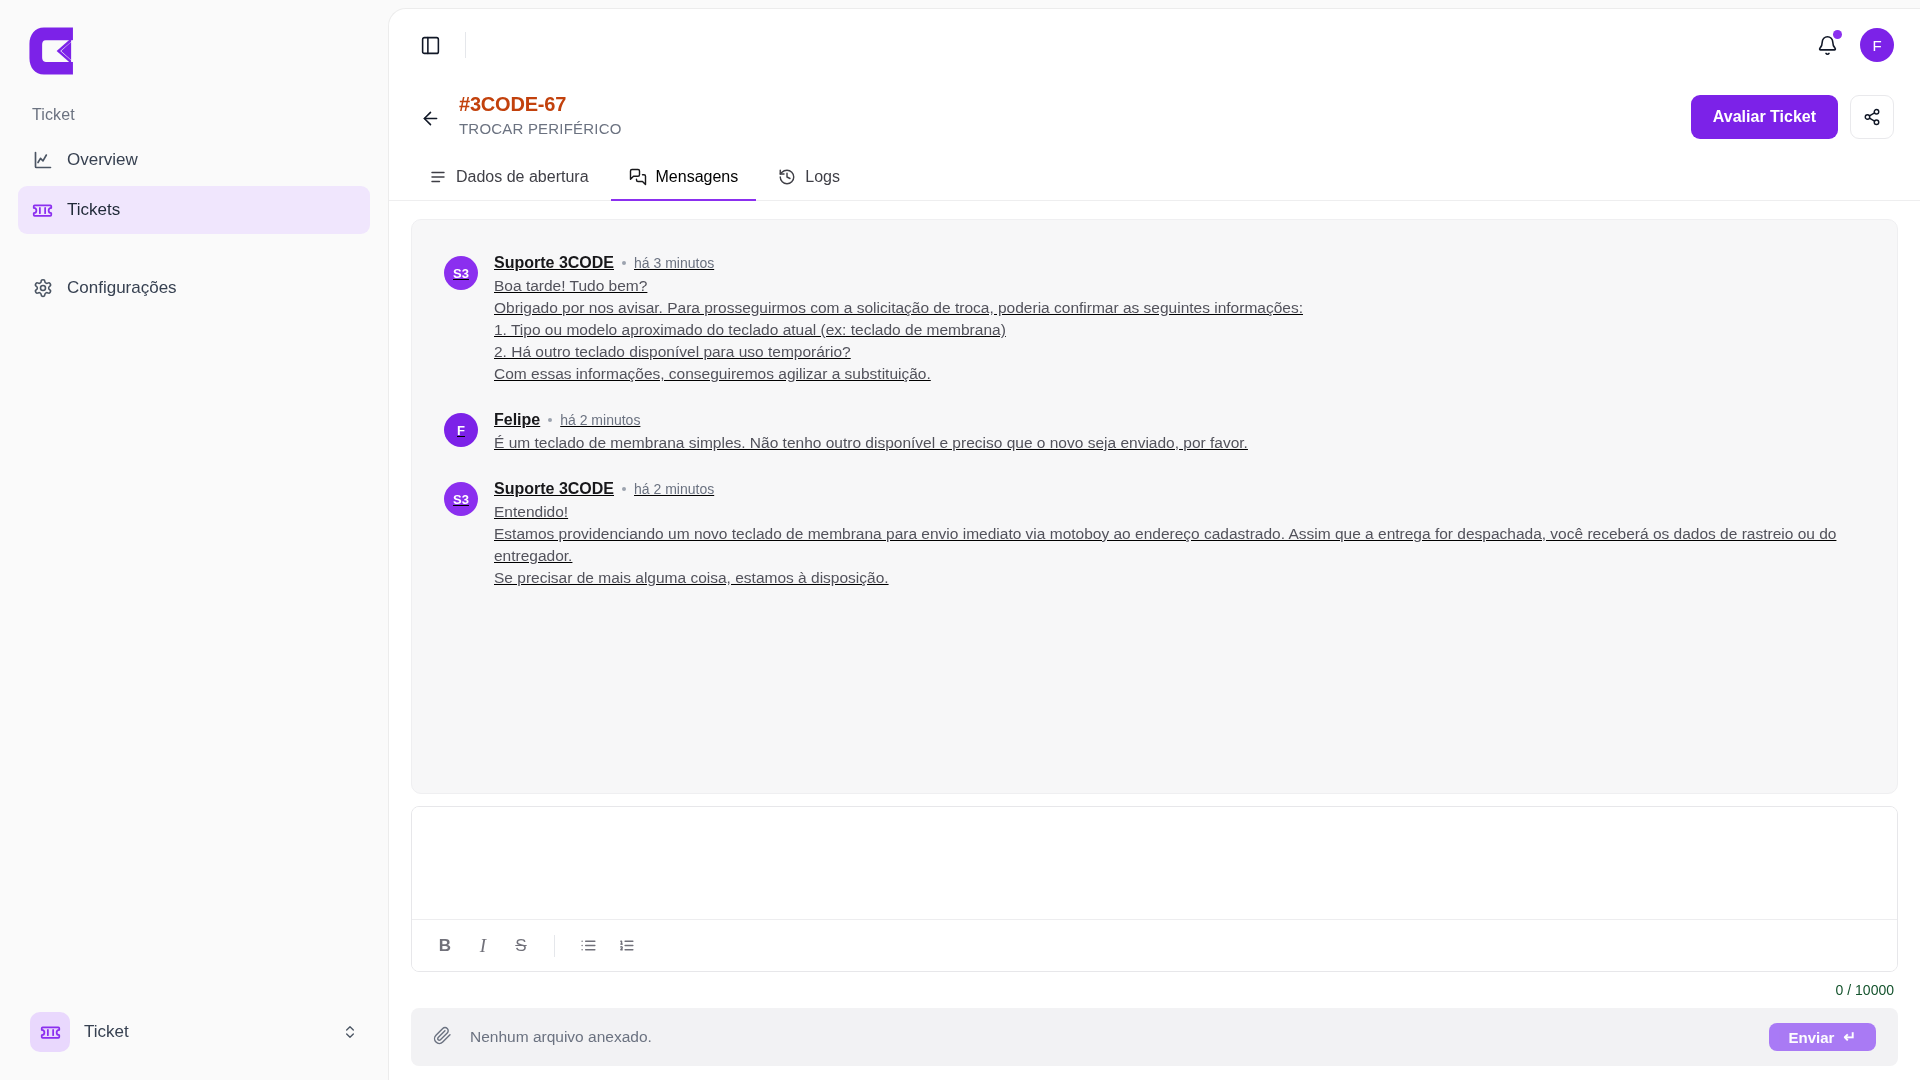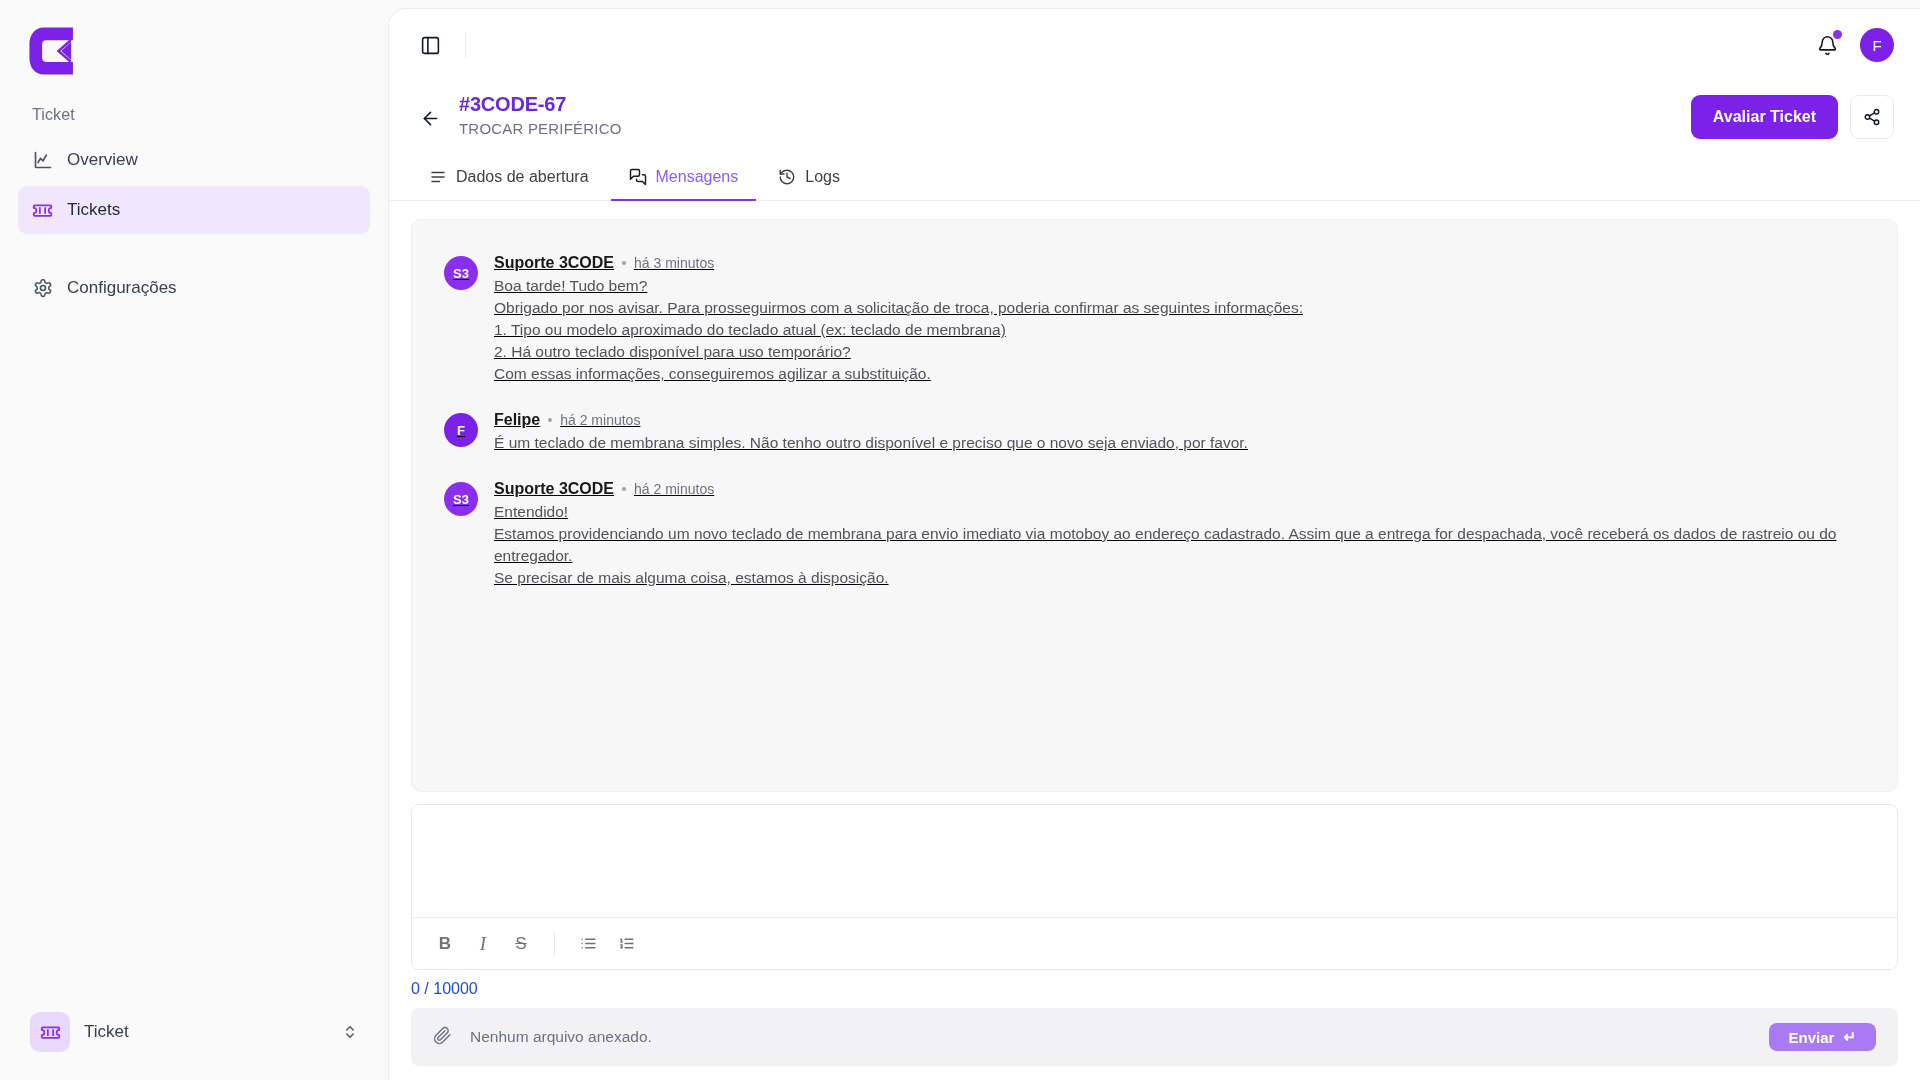--- a/index.html
+++ b/index.html
@@ -96,21 +96,21 @@
     display: flex; align-items: center; justify-content: center; cursor: pointer;
   }
 
   
   .ticket-head {
     display: flex; align-items: flex-start; padding: 8px 26px 0 22px; gap: 0;
     height: 74px; flex: 0 0 74px;
   }
   .back-btn { width: 38px; height: 38px; display: flex; align-items: center; justify-content: center; cursor: pointer; margin-top: 10px; }
   .ticket-titles { margin-left: 10px; padding-top: 4px; }
-  .ticket-id { font-size: 20px; font-weight: 700; color: #6d28d9; letter-spacing: -.2px; }
+  .ticket-id { font-size: 20px; font-weight: 700; color: #c2410c; letter-spacing: -.2px; }
   .ticket-sub { font-size: 15px; color: #6b7280; margin-top: 4px; letter-spacing: .2px; }
   .head-actions { margin-left: auto; display: flex; align-items: center; gap: 12px; padding-top: 6px; }
   .btn-primary {
     background: #7c22e8; color: #fff; border: none; border-radius: 9px;
     height: 44px; padding: 0 22px; font-size: 16px; font-weight: 700; cursor: pointer;
     font-family: "Liberation Sans", sans-serif;
   }
   .btn-square {
     width: 44px; height: 44px; border: 1px solid #e9e9ec; border-radius: 9px;
     background: #fff; display: flex; align-items: center; justify-content: center; cursor: pointer;
@@ -120,21 +120,21 @@
   .tabs {
     display: flex; align-items: flex-end; gap: 4px;
     padding: 0 26px 0 22px; border-bottom: 1px solid #eeeeef;
     height: 46px; flex: 0 0 46px;
   }
   .tab {
     display: flex; align-items: center; gap: 9px;
     height: 46px; padding: 0 18px; font-size: 16px; color: #3f3f46;
     cursor: pointer; border-bottom: 2.5px solid transparent; margin-bottom: -1px;
   }
-  .tab.active { color: #8b5cf6; border-bottom-color: #8b2fef; }
+  .tab.active { color: #000000; border-bottom-color: #8b2fef; }
 
   
   .content { flex: 1; padding: 18px 22px 0 22px; display: flex; flex-direction: column; min-height: 0; }
   .convo {
     background: #f7f7f8; border: 1px solid #efeff1; border-radius: 10px;
     padding: 34px 32px 28px 32px;
     flex: 1 1 auto; min-height: 0; overflow: hidden; text-decoration: underline;
   }
   .msg { display: flex; gap: 16px; margin-bottom: 26px; }
   .msg:last-child { margin-bottom: 0; }
@@ -157,21 +157,21 @@
   .editor-toolbar {
     display: flex; align-items: center; gap: 4px;
     height: 52px; border-top: 1px solid #ededef; padding: 0 16px; background: #fff;
   }
   .tb-btn {
     width: 34px; height: 34px; border-radius: 6px; background: transparent; border: none;
     display: flex; align-items: center; justify-content: center; cursor: pointer; color: #71717a;
     font-size: 17px;
   }
   .tb-sep { width: 1px; height: 22px; background: #e5e7eb; margin: 0 12px; }
-  .char-count { font-size: 16px; color: #1d4ed8; padding: 10px 4px 0 0; }
+  .char-count { text-align: right; font-size: 14px; color: #14532d; padding: 10px 4px 0 0; }
 
   .attach-bar {
     margin-top: 10px; height: 58px; background: #f2f2f4; border-radius: 8px;
     display: flex; align-items: center; padding: 0 22px; gap: 18px;
   }
   .attach-text { font-size: 15.5px; color: #6b7280; }
   .btn-send {
     margin-left: auto; background: #a370f5; color: #fff; border: none; border-radius: 8px;
     height: 28px; padding: 0 20px; font-size: 15px; font-weight: 600;
     display: flex; align-items: center; gap: 9px; cursor: not-allowed; opacity: .92;

